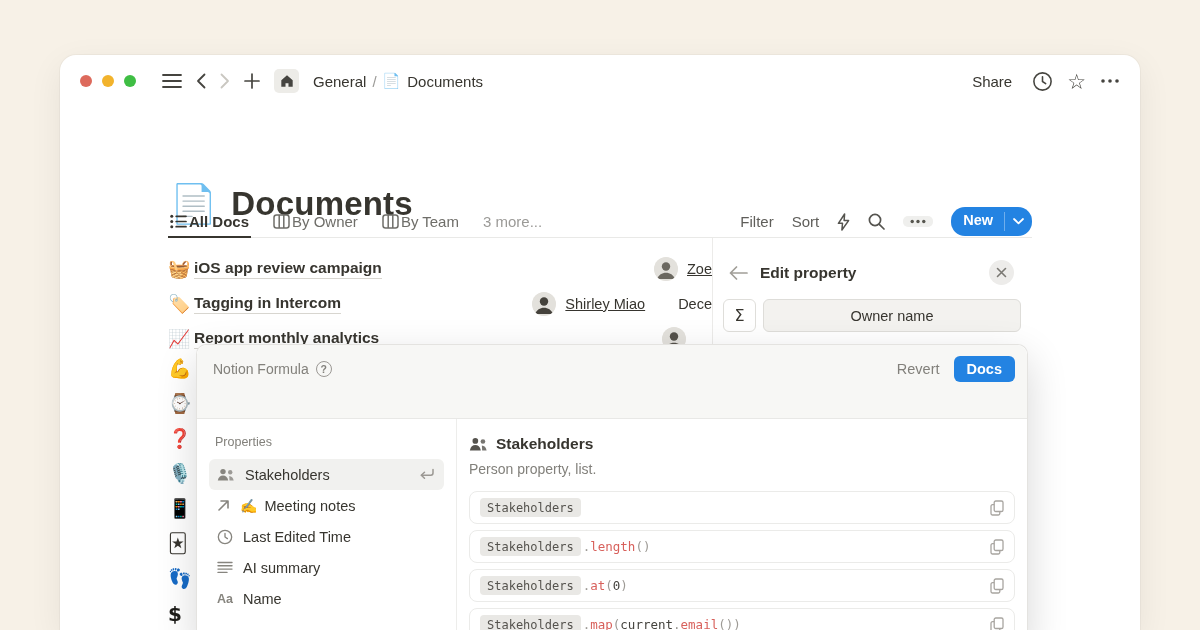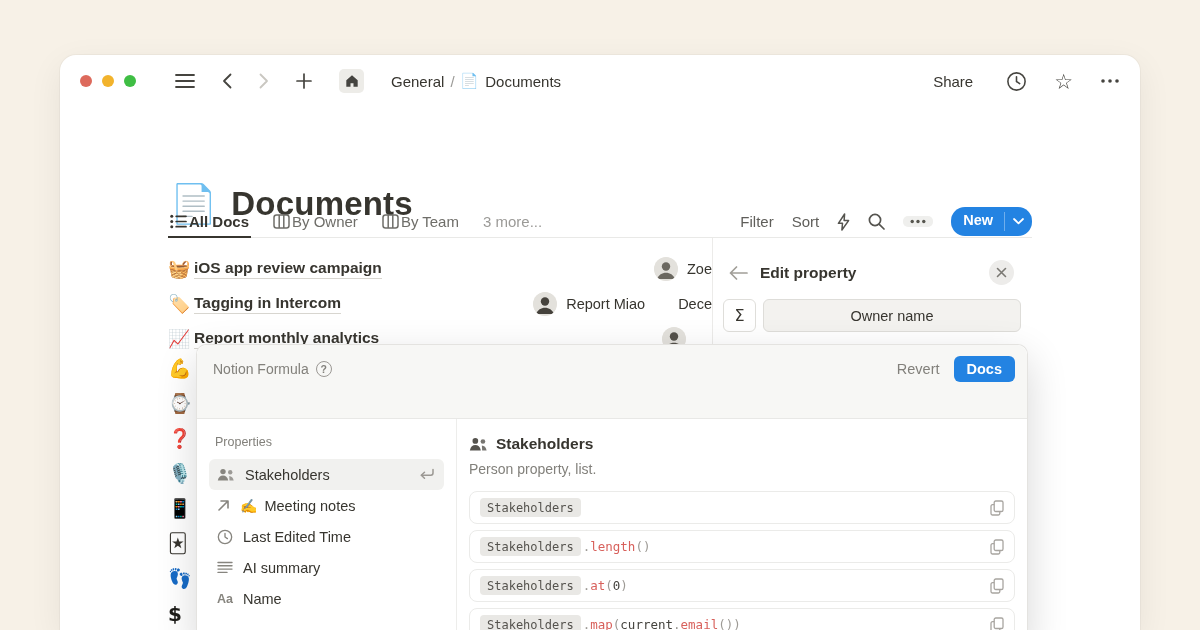--- a/index.html
+++ b/index.html
@@ -4,21 +4,21 @@
 <style>
   * { margin:0; padding:0; box-sizing:border-box; }
   html,body { width:1200px; height:630px; overflow:hidden; }
   body { background:#F7F1E7; font-family:"Liberation Sans","DejaVu Sans",sans-serif; color:#37352F; }
 
   .window { position:absolute; left:60px; top:55px; width:1080px; height:575px;
     background:#fff; border-radius:16px 16px 0 0; overflow:hidden;
     box-shadow:0 0 0 1px rgba(0,0,0,.03), 0 10px 34px rgba(0,0,0,.07); }
 
   
-  .topbar { position:absolute; left:0; top:0; right:0; height:52px; display:flex; align-items:center; padding:0 20px; gap:27px; }
+  .topbar { position:absolute; left:0; top:0; right:0; height:52px; display:flex; align-items:center; padding:0 20px; gap:14px; }
   .dot { width:12px; height:12px; border-radius:50%; }
   .dot.r { background:#DD6A5C; } .dot.y { background:#F2B32C; margin-left:10px;} .dot.g { background:#3FBE44; margin-left:10px;}
   .tb-ic { display:flex; align-items:center; justify-content:center; cursor:pointer; }
   .hamburger { margin-left:12px; }
   .homebtn { width:25px; height:24px; background:#EDECE8; border-radius:5px; }
   .crumb { font-size:15px; display:flex; align-items:center; gap:6px; }
   .crumb .sep { color:#9B9A97; }
   .crumb .demoji { font-size:15px; }
   .topbar .spacer { flex:1; }
   .share { font-size:15px; color:#37352F; cursor:pointer; margin-right:6px; }
@@ -45,21 +45,21 @@
   .new-btn .sep { width:1px; background:rgba(255,255,255,.35); margin:5px 0; }
   .new-btn .chev { display:flex; align-items:center; padding:0 8px; }
 
   
   .rows { position:absolute; left:108px; top:196px; width:544px; z-index:1; }
   .trow { height:35px; display:flex; align-items:center; overflow:hidden; }
   .trow .r-emoji { font-size:18px; width:26px; flex:none; }
   .trow .r-title { font-size:15.5px; font-weight:600; color:#37352F; border-bottom:1px solid #D8D6D0; padding-bottom:1px; cursor:pointer; white-space:nowrap; }
   .r-group { margin-left:auto; display:flex; align-items:center; gap:9px; flex:none; }
   .avatar { width:24px; height:24px; border-radius:50%; overflow:hidden; flex:none; background:#E8E6E1; }
-  .r-person { font-size:14.5px; color:#37352F; white-space:nowrap; }
+  .r-person { font-size:14.5px; color:#37352F; white-space:nowrap;text-decoration:underline; }
   .r-date { font-size:14.5px; color:#37352F; white-space:nowrap; margin-left:24px; }
   .ghosts { position:absolute; left:108px; top:296px; width:30px; z-index:1; }
   .g-emoji { height:35px; display:flex; align-items:center; font-size:19px; }
   .g-dollar { font-weight:700; font-size:20px; color:#1E1D1A; font-family:"DejaVu Sans",sans-serif; }
 
   
   .panel { position:absolute; left:652px; top:183px; width:428px; bottom:0; background:#fff; border-left:1px solid #ECEBE9; z-index:5; }
   .panel-head { display:flex; align-items:center; padding:22px 14px 0 16px; }
   .panel-title { font-size:15.5px; font-weight:700; margin-left:12px; }
   .close-btn { margin-left:auto; margin-right:112px; width:25px; height:25px; border-radius:50%; background:#EDECEA; display:flex; align-items:center; justify-content:center; cursor:pointer; }
@@ -243,21 +243,21 @@
       <span class="r-emoji">🏷️</span>
       <span class="r-title">Tagging in Intercom</span>
       <span class="r-group">
         <span class="avatar">
           <svg viewBox="0 0 24 24" width="24" height="24">
               <circle cx="12" cy="12" r="12" fill="#E3E1DC"></circle>
               <circle cx="12" cy="9.5" r="4.2" fill="#45423C"></circle>
               <path d="M3 22c1.7-4.2 5-6.3 9-6.3s7.3 2.1 9 6.3Z" fill="#45423C"></path>
             </svg>
         </span>
-        <span class="r-person">Report Miao</span>
+        <span class="r-person">Shirley Miao</span>
         <span class="r-date">Dece</span>
       </span>
     </div>
     <div class="trow">
       <span class="r-emoji">📈</span>
       <span class="r-title">Report monthly analytics</span>
       <span class="r-group" style="padding-right:26px;">
         <span class="avatar">
           <svg viewBox="0 0 24 24" width="24" height="24">
               <circle cx="12" cy="12" r="12" fill="#E3E1DC"></circle>

